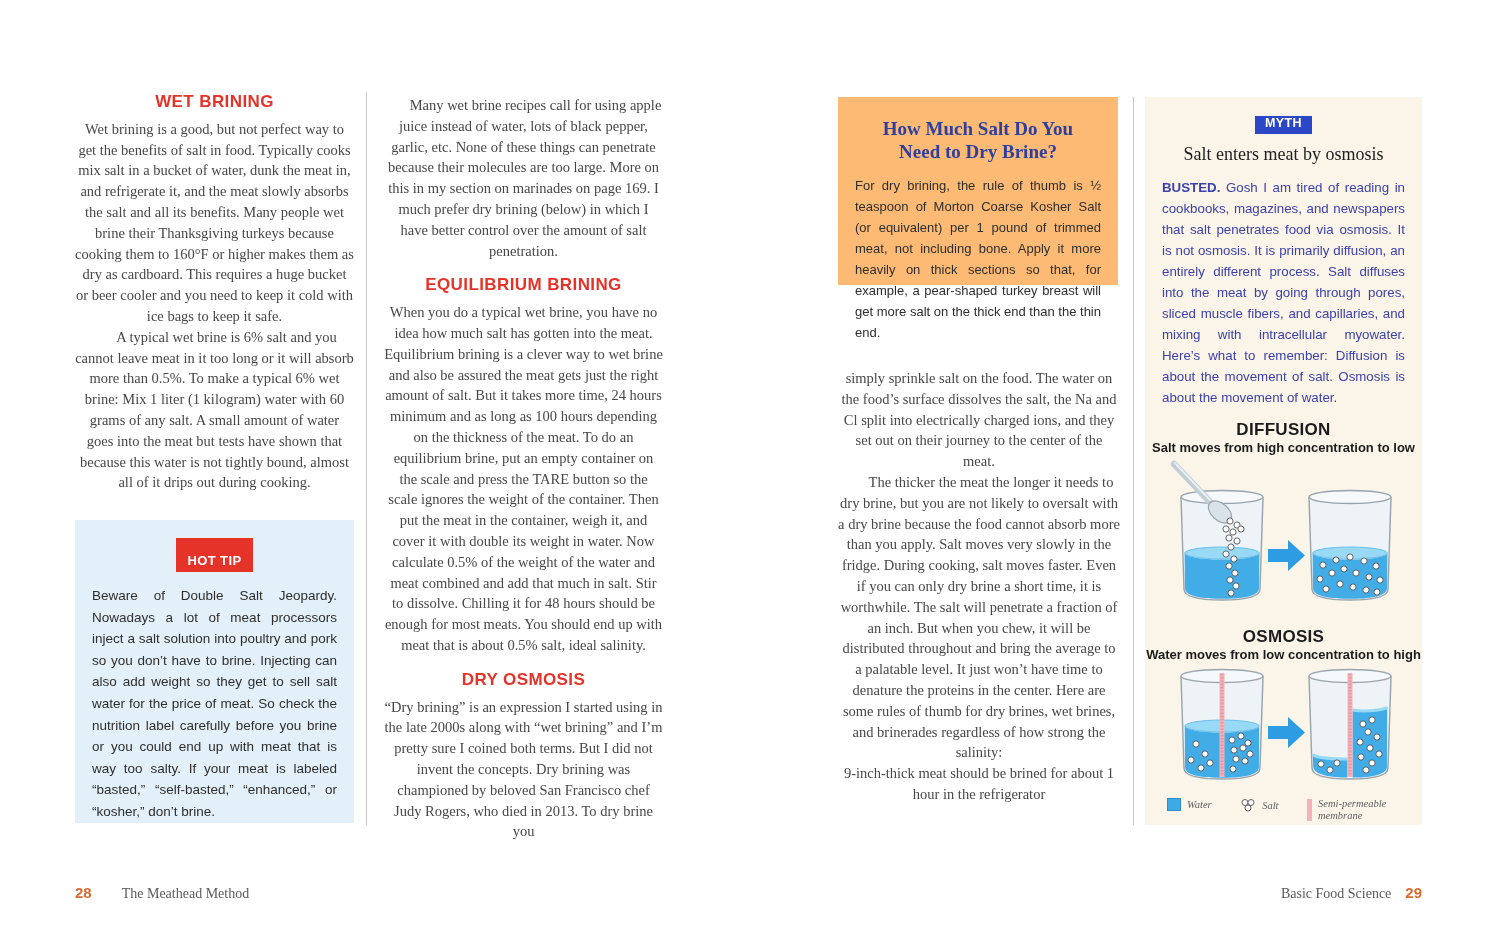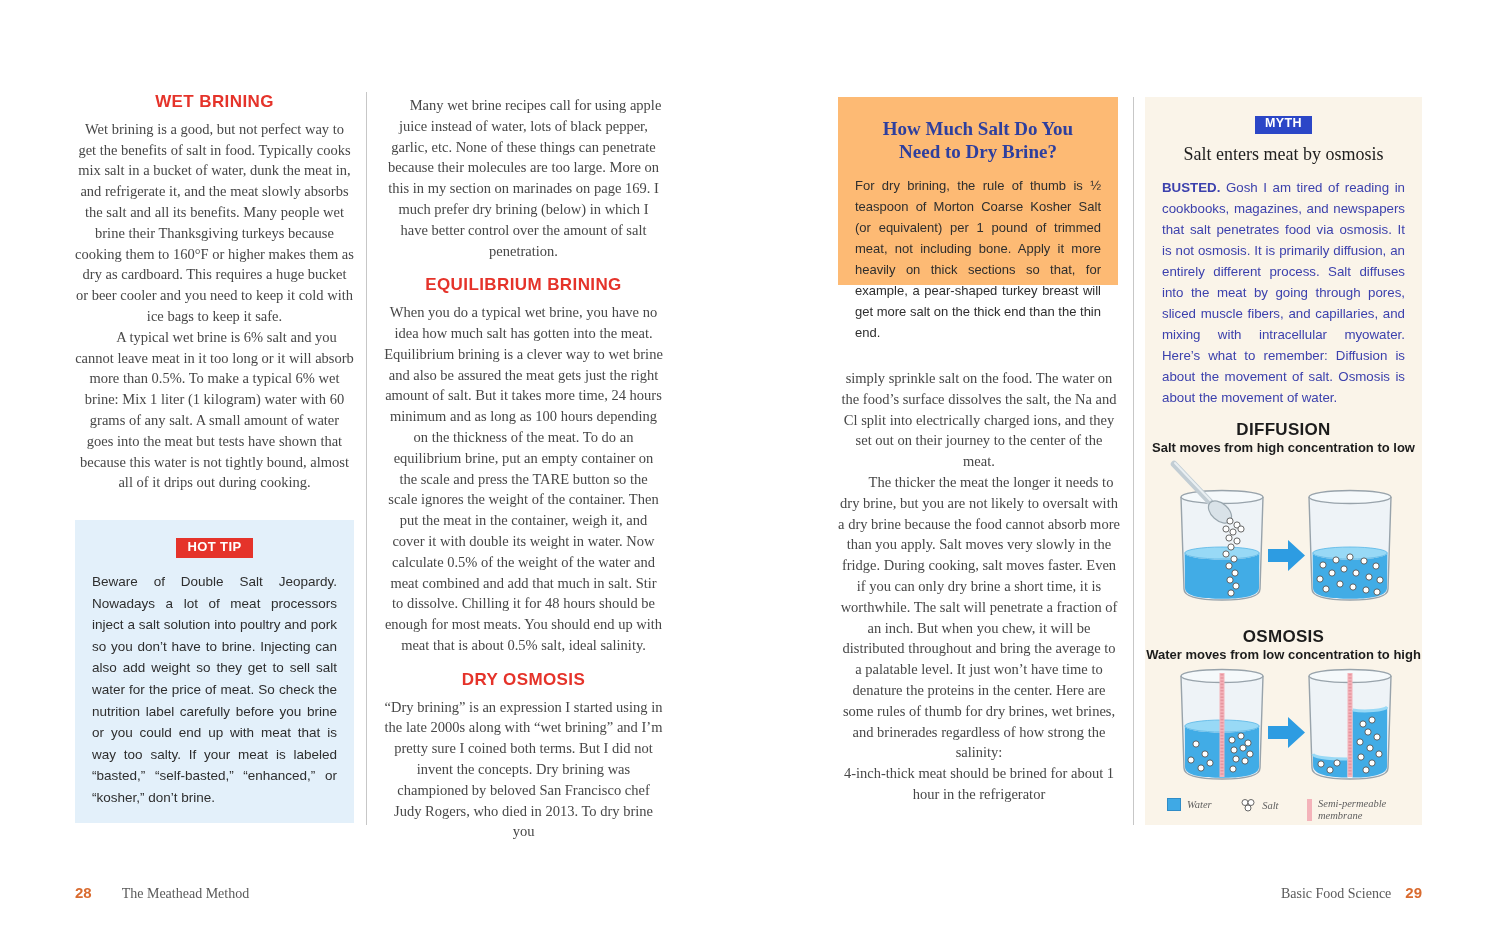--- a/index.html
+++ b/index.html
@@ -23,21 +23,21 @@
   #col-right-1-body { left:838px; top:362px; width:282px;margin-top:6px; }
   .vrule { position:absolute; width:1px; background:#c7c7c7; }
   #rule-left  { left:366px;  top:92px; height:733px; }
   #rule-right { left:1133px; top:97px; height:728px; }
   
   .hot-tip-box {
     position:absolute; left:75px; top:520px; width:279px; height:303px;
     background:#e3f0fa; text-align:center;
   }
   .hot-tip-badge {
-    display:inline-block; margin-top:18px; padding:1px 11px 4px;
+    display:inline-block; margin-top:18px; padding:15px 11px 4px;
     background:#e5332a; color:#ffffff; font-family:"Liberation Sans", sans-serif;
     font-weight:bold; font-size:13px; letter-spacing:.4px;
   }
   .hot-tip-body {
     margin:13px 17px 0; font-family:"Liberation Sans", sans-serif;
     font-size:13.5px; line-height:21.6px; color:#2e2e2e; text-align:justify;
   }
   
   .salt-box {
     position:absolute; left:838px; top:97px; width:280px; height:188px;
@@ -135,21 +135,21 @@
   </div>
 
   <div class="salt-box">
     <div class="salt-box-title">How Much Salt Do You Need to Dry Brine?</div>
     <p class="salt-box-body">For dry brining, the rule of thumb is ½ teaspoon of Morton Coarse Kosher Salt (or equivalent) per 1 pound of trimmed meat, not including bone. Apply it more heavily on thick sections so that, for example, a pear-shaped turkey breast will get more salt on the thick end than the thin end.</p>
   </div>
 
   <div class="col body-serif" id="col-right-1-body">
     <p>simply sprinkle salt on the food. The water on the food’s surface dissolves the salt, the Na and Cl split into electrically charged ions, and they set out on their journey to the center of the meat.</p>
     <p class="indent">The thicker the meat the longer it needs to dry brine, but you are not likely to oversalt with a dry brine because the food cannot absorb more than you apply. Salt moves very slowly in the fridge. During cooking, salt moves faster. Even if you can only dry brine a short time, it is worthwhile. The salt will penetrate a fraction of an inch. But when you chew, it will be distributed throughout and bring the average to a palatable level. It just won’t have time to denature the proteins in the center. Here are some rules of thumb for dry brines, wet brines, and brinerades regardless of how strong the salinity:</p>
-    <p class="rules-para">4-inch-thick meat should be brined for about 1 hour in the refrigerator</p>
+    <p class="rules-para">9-inch-thick meat should be brined for about 1 hour in the refrigerator</p>
   </div>
 
   <div class="vrule" id="rule-right"></div>
 
   <div class="myth-box">
     <span class="myth-badge">MYTH</span>
     <div class="myth-heading">Salt enters meat by osmosis</div>
     <p class="myth-body"><b>BUSTED.</b><span> Gosh I am tired of reading in cookbooks, magazines, and newspapers that salt penetrates food via osmosis. It is not osmosis. It is primarily diffusion, an entirely different process. Salt diffuses into the meat by going through pores, sliced muscle fibers, and capillaries, and mixing with intracellular myowater. Here’s what to remember: Diffusion is about the movement of salt. Osmosis is about the movement of water.</span></p>
 
     <div class="diagram-title">DIFFUSION</div>

